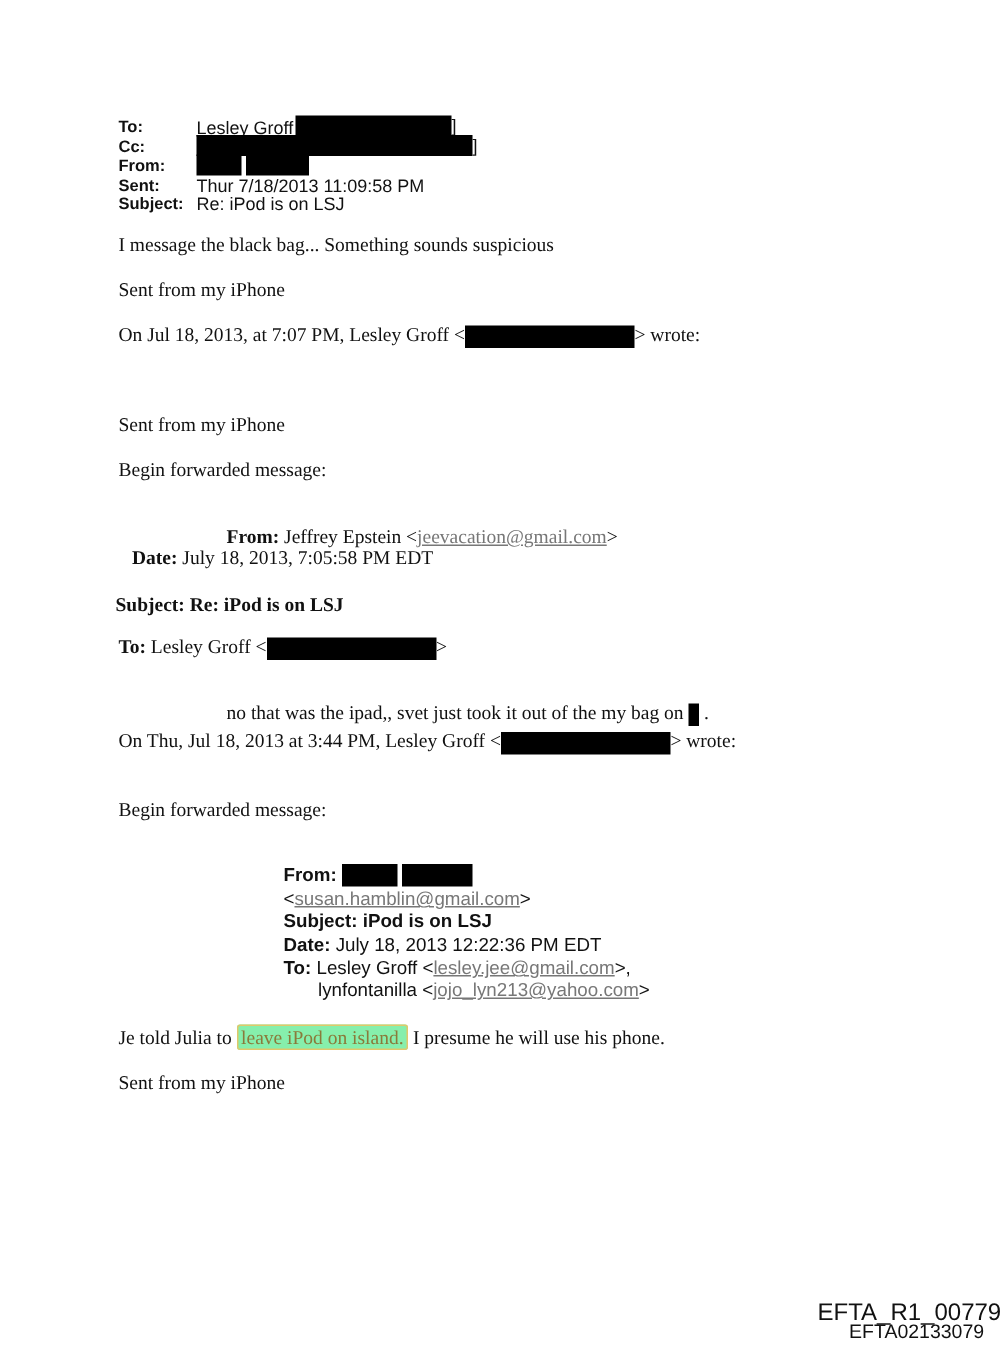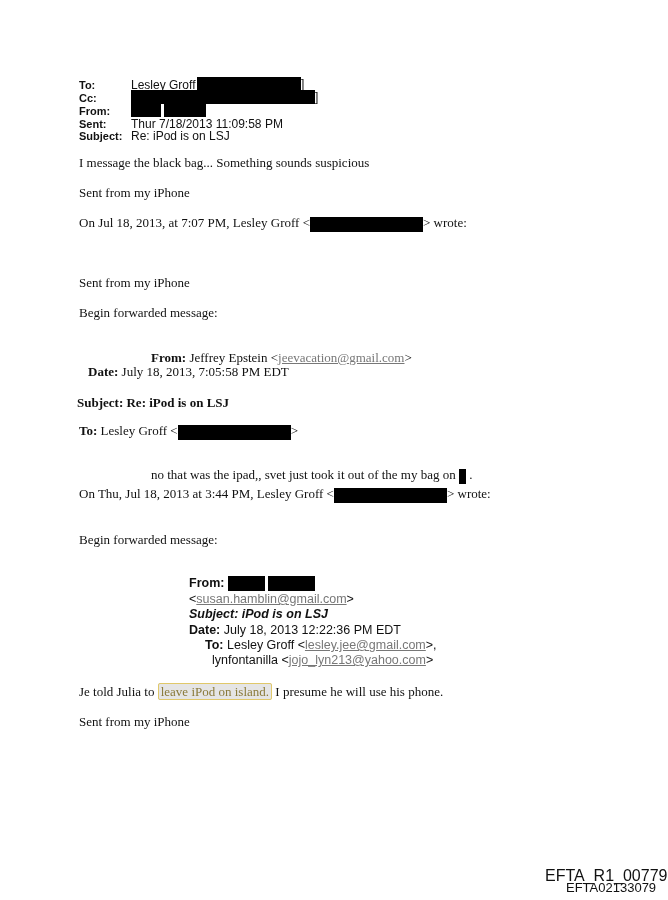--- a/index.html
+++ b/index.html
@@ -6,21 +6,21 @@
     body { width: 668px; height: 900px; position: relative; overflow: hidden; color: #111; }
     .abs { position: absolute; white-space: nowrap; }
     .hdr-label { font-family: "Liberation Sans", sans-serif; font-weight: bold; font-size: 11px; line-height: 13px; }
     .hdr-val { font-family: "Liberation Sans", sans-serif; font-size: 12px; line-height: 13px; }
     .body-line { font-family: "Liberation Serif", serif; font-size: 13px; line-height: 16px; }
     .redact { background: #000; display: inline-block; vertical-align: middle; }
     .redact-abs { position: absolute; background: #000; }
     .link { color: #777; text-decoration: underline; margin-top: 36px; }
     .bold { font-weight: bold; }
     .fwd2 { font-family: "Liberation Sans", sans-serif; font-size: 12.5px; line-height: 15.5px; }
-    .highlight { background: #e5e5e5; border: 1px solid #e0c86a; border-radius: 2px; padding: 0 2px; color: #8a7a3a; }
+    .highlight { background: #86efac; border: 1px solid #e0c86a; border-radius: 2px; padding: 0 2px; color: #8a7a3a; }
     .footer1 { font-family: "Liberation Sans", sans-serif; font-size: 16px; }
     .footer2 { font-family: "Liberation Sans", sans-serif; font-size: 13px; }
   </style>
 </head>
 <body>
 
 <div>
   <div class="abs hdr-label" style="left:79px;top:79px;">To:</div>
   <div class="abs hdr-val" style="left:131px;top:79px;text-decoration:underline;">Lesley Groff</div>
   <div class="redact-abs" style="left:197px;top:77px;width:104px;height:13px;"></div>
@@ -76,29 +76,29 @@
 <div class="abs body-line" style="left:79px;top:532px;">Begin forwarded message:</div>
 
 <div class="abs fwd2" style="left:189px;top:576px;">
   <span class="bold">From:</span>
   <span class="redact" style="width:37px;height:15px;"></span>
   <span class="redact" style="width:47px;height:15px;"></span>
 </div>
 <div class="abs fwd2" style="left:189px;top:592px;text-align:center;">
   <span>&lt;</span><span class="link">susan.hamblin@gmail.com</span><span>&gt;</span>
 </div>
-<div class="abs fwd2" style="left:189px;top:607px;font-style:italic;">
+<div class="abs fwd2" style="left:189px;top:607px;">
   <span class="bold">Subject:</span>
   <span class="bold">iPod is on LSJ</span>
 </div>
 <div class="abs fwd2" style="left:189px;top:623px;">
   <span class="bold">Date:</span>
   <span>July 18, 2013 12:22:36 PM EDT</span>
 </div>
-<div class="abs fwd2" style="left:205px;top:638px;">
+<div class="abs fwd2" style="left:189px;top:638px;">
   <span class="bold">To:</span>
   <span>Lesley Groff &lt;</span><span class="link">lesley.jee@gmail.com</span><span>&gt;,</span>
 </div>
 <div class="abs fwd2" style="left:189px;top:653px;padding-left:23px;">
   <span>lynfontanilla &lt;</span><span class="link">jojo_lyn213@yahoo.com</span><span>&gt;</span>
 </div>
 
 <div class="abs body-line" style="left:79px;top:684px;">
   <span>Je told Julia to </span><span class="highlight">leave iPod on island.</span><span> I presume he will use his phone.</span>
 </div>

